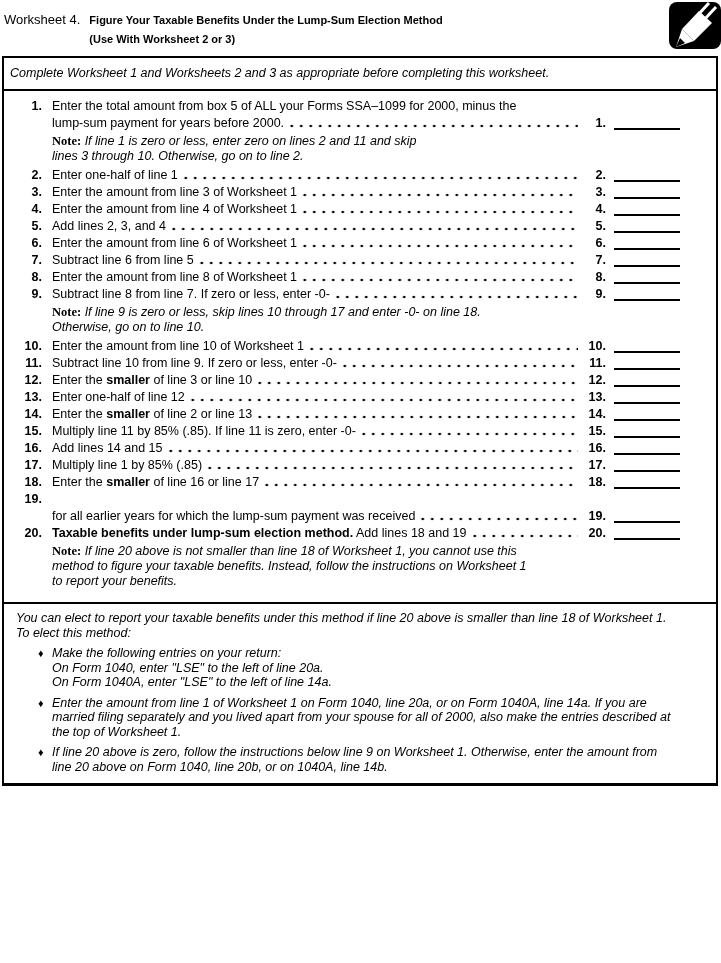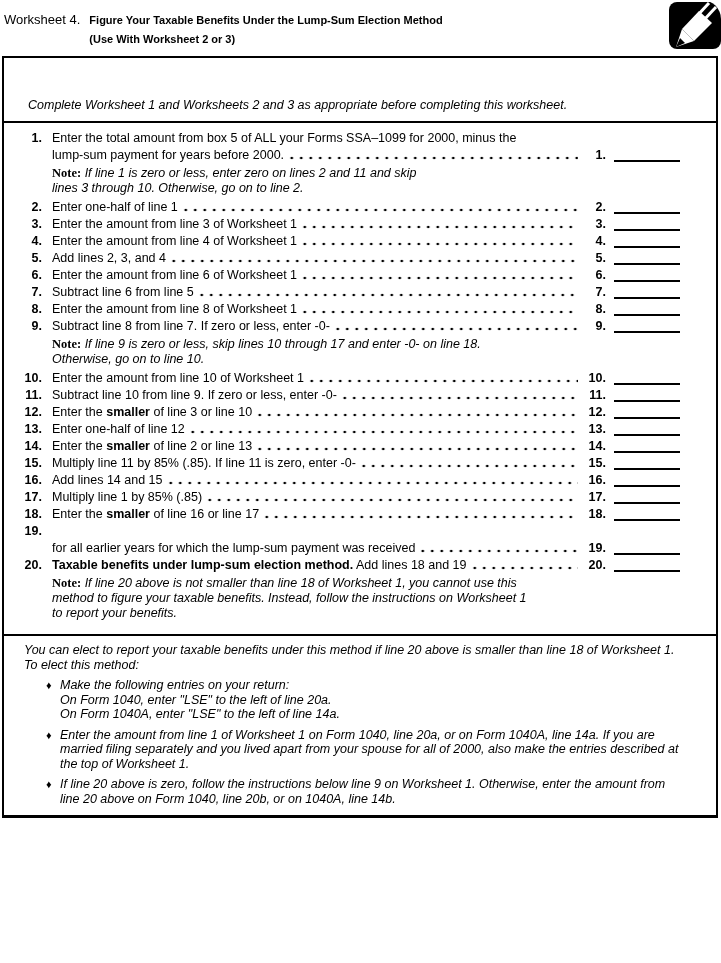--- a/index.html
+++ b/index.html
@@ -1,36 +1,36 @@
 <!DOCTYPE html>
 <html><head>
 <meta charset="utf-8">
 <style>
   html,body{margin:0;padding:0;background:#fff;}
   .page{width:721px;height:963px;position:relative;background:#fff;color:#000;
-        font-family:"Liberation Sans","DejaVu Sans",sans-serif;overflow:hidden;box-sizing:border-box;border-radius:19px;}
+        font-family:"Liberation Sans","DejaVu Sans",sans-serif;overflow:hidden;box-sizing:border-box;}
   .header{display:flex;align-items:flex-start;padding:11px 62px 0 4px;}
   .ws-label{font-size:13px;margin-right:9px;white-space:nowrap;padding-top:1px;}
   .ws-title{font-weight:bold;font-size:11px;line-height:19px;}
   .corner-icon{position:absolute;top:2px;right:0;width:52px;height:47px;}
   .box{margin:7px 3px 0 2px;border:2px solid #000;border-bottom-width:3px;}
-  .intro{font-style:italic;font-size:12.5px;padding:8px 24px 9px;border-bottom:2px solid #000;margin-top:32px;}
+  .intro{font-style:italic;font-size:12.5px;padding:8px 6px 9px;border-bottom:2px solid #000;}
   .main{padding:7px 36px 10px 8px;font-size:12.5px;border-bottom:2px solid #000;}
   .iline{display:flex;align-items:flex-end;line-height:17px;}
   .num{flex:none;width:30px;text-align:right;font-weight:bold;margin-right:10px;}
   .txt{flex:none;white-space:pre;}
   .b{font-weight:bold;}
   .leader{flex:1 1 10px;min-width:10px;align-self:stretch;margin:0 4px 0 3px;
           background-image:radial-gradient(circle,#000 1.3px,transparent 1.6px);
           background-size:9.5px 4px;background-repeat:repeat-x;background-position:left bottom 4px;}
   .ansnum{flex:none;width:24px;text-align:right;font-weight:bold;margin-right:8px;}
   .blank{flex:none;width:66px;height:0;border-bottom:2px solid #000;margin-bottom:2px;}
   .note{margin:2px 0 3px 40px;font-style:italic;line-height:15px;}
   .note-label{font-style:normal;font-weight:bold;font-family:Liberation Serif, serif;}
-  .election{font-style:italic;font-size:12.5px;line-height:14.5px;padding:7px 20px 9px;}
+  .election{font-style:italic;font-size:12.5px;line-height:14.5px;padding:7px 12px 9px;}
   .bullet{display:flex;margin:6px 0 0 22px;}
   .glyph{flex:none;width:14px;font-style:normal;font-size:11px;line-height:14.5px;}
   .btxt{flex:1;}
 </style>
 </head>
 <body>
 
 <div class="page">
   <div class="header">
     <span class="ws-label">Worksheet 4.</span>

